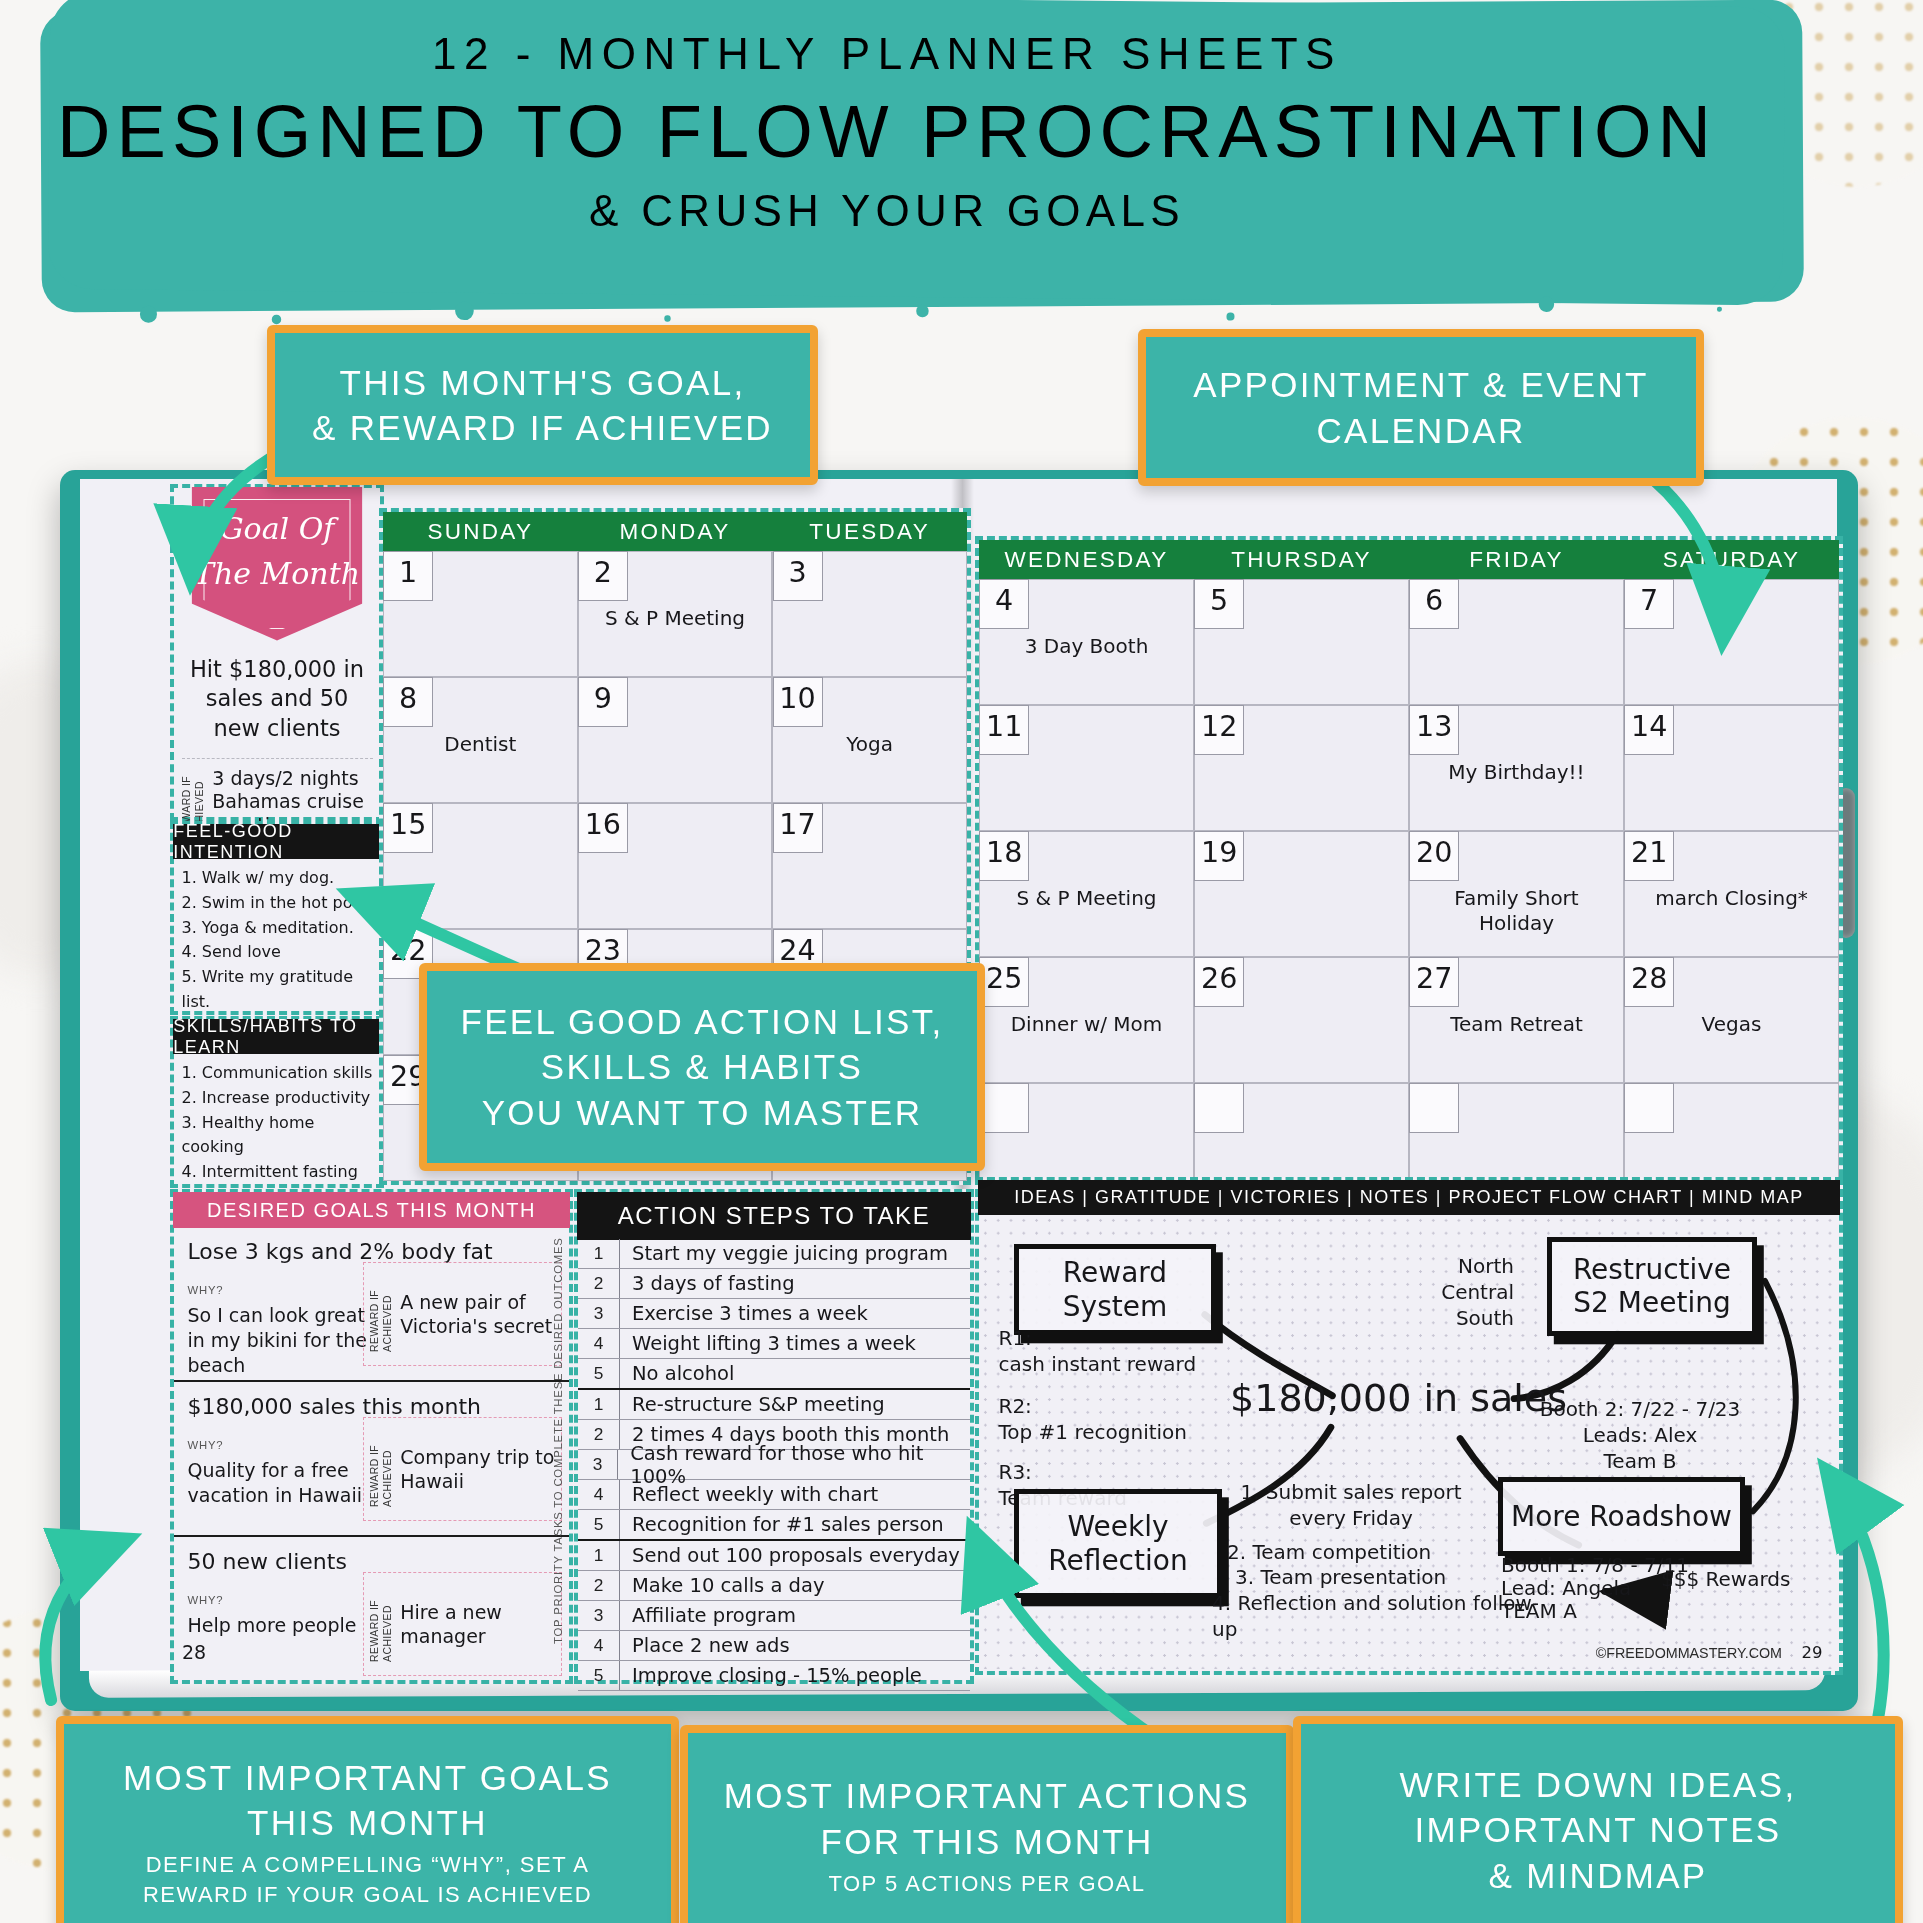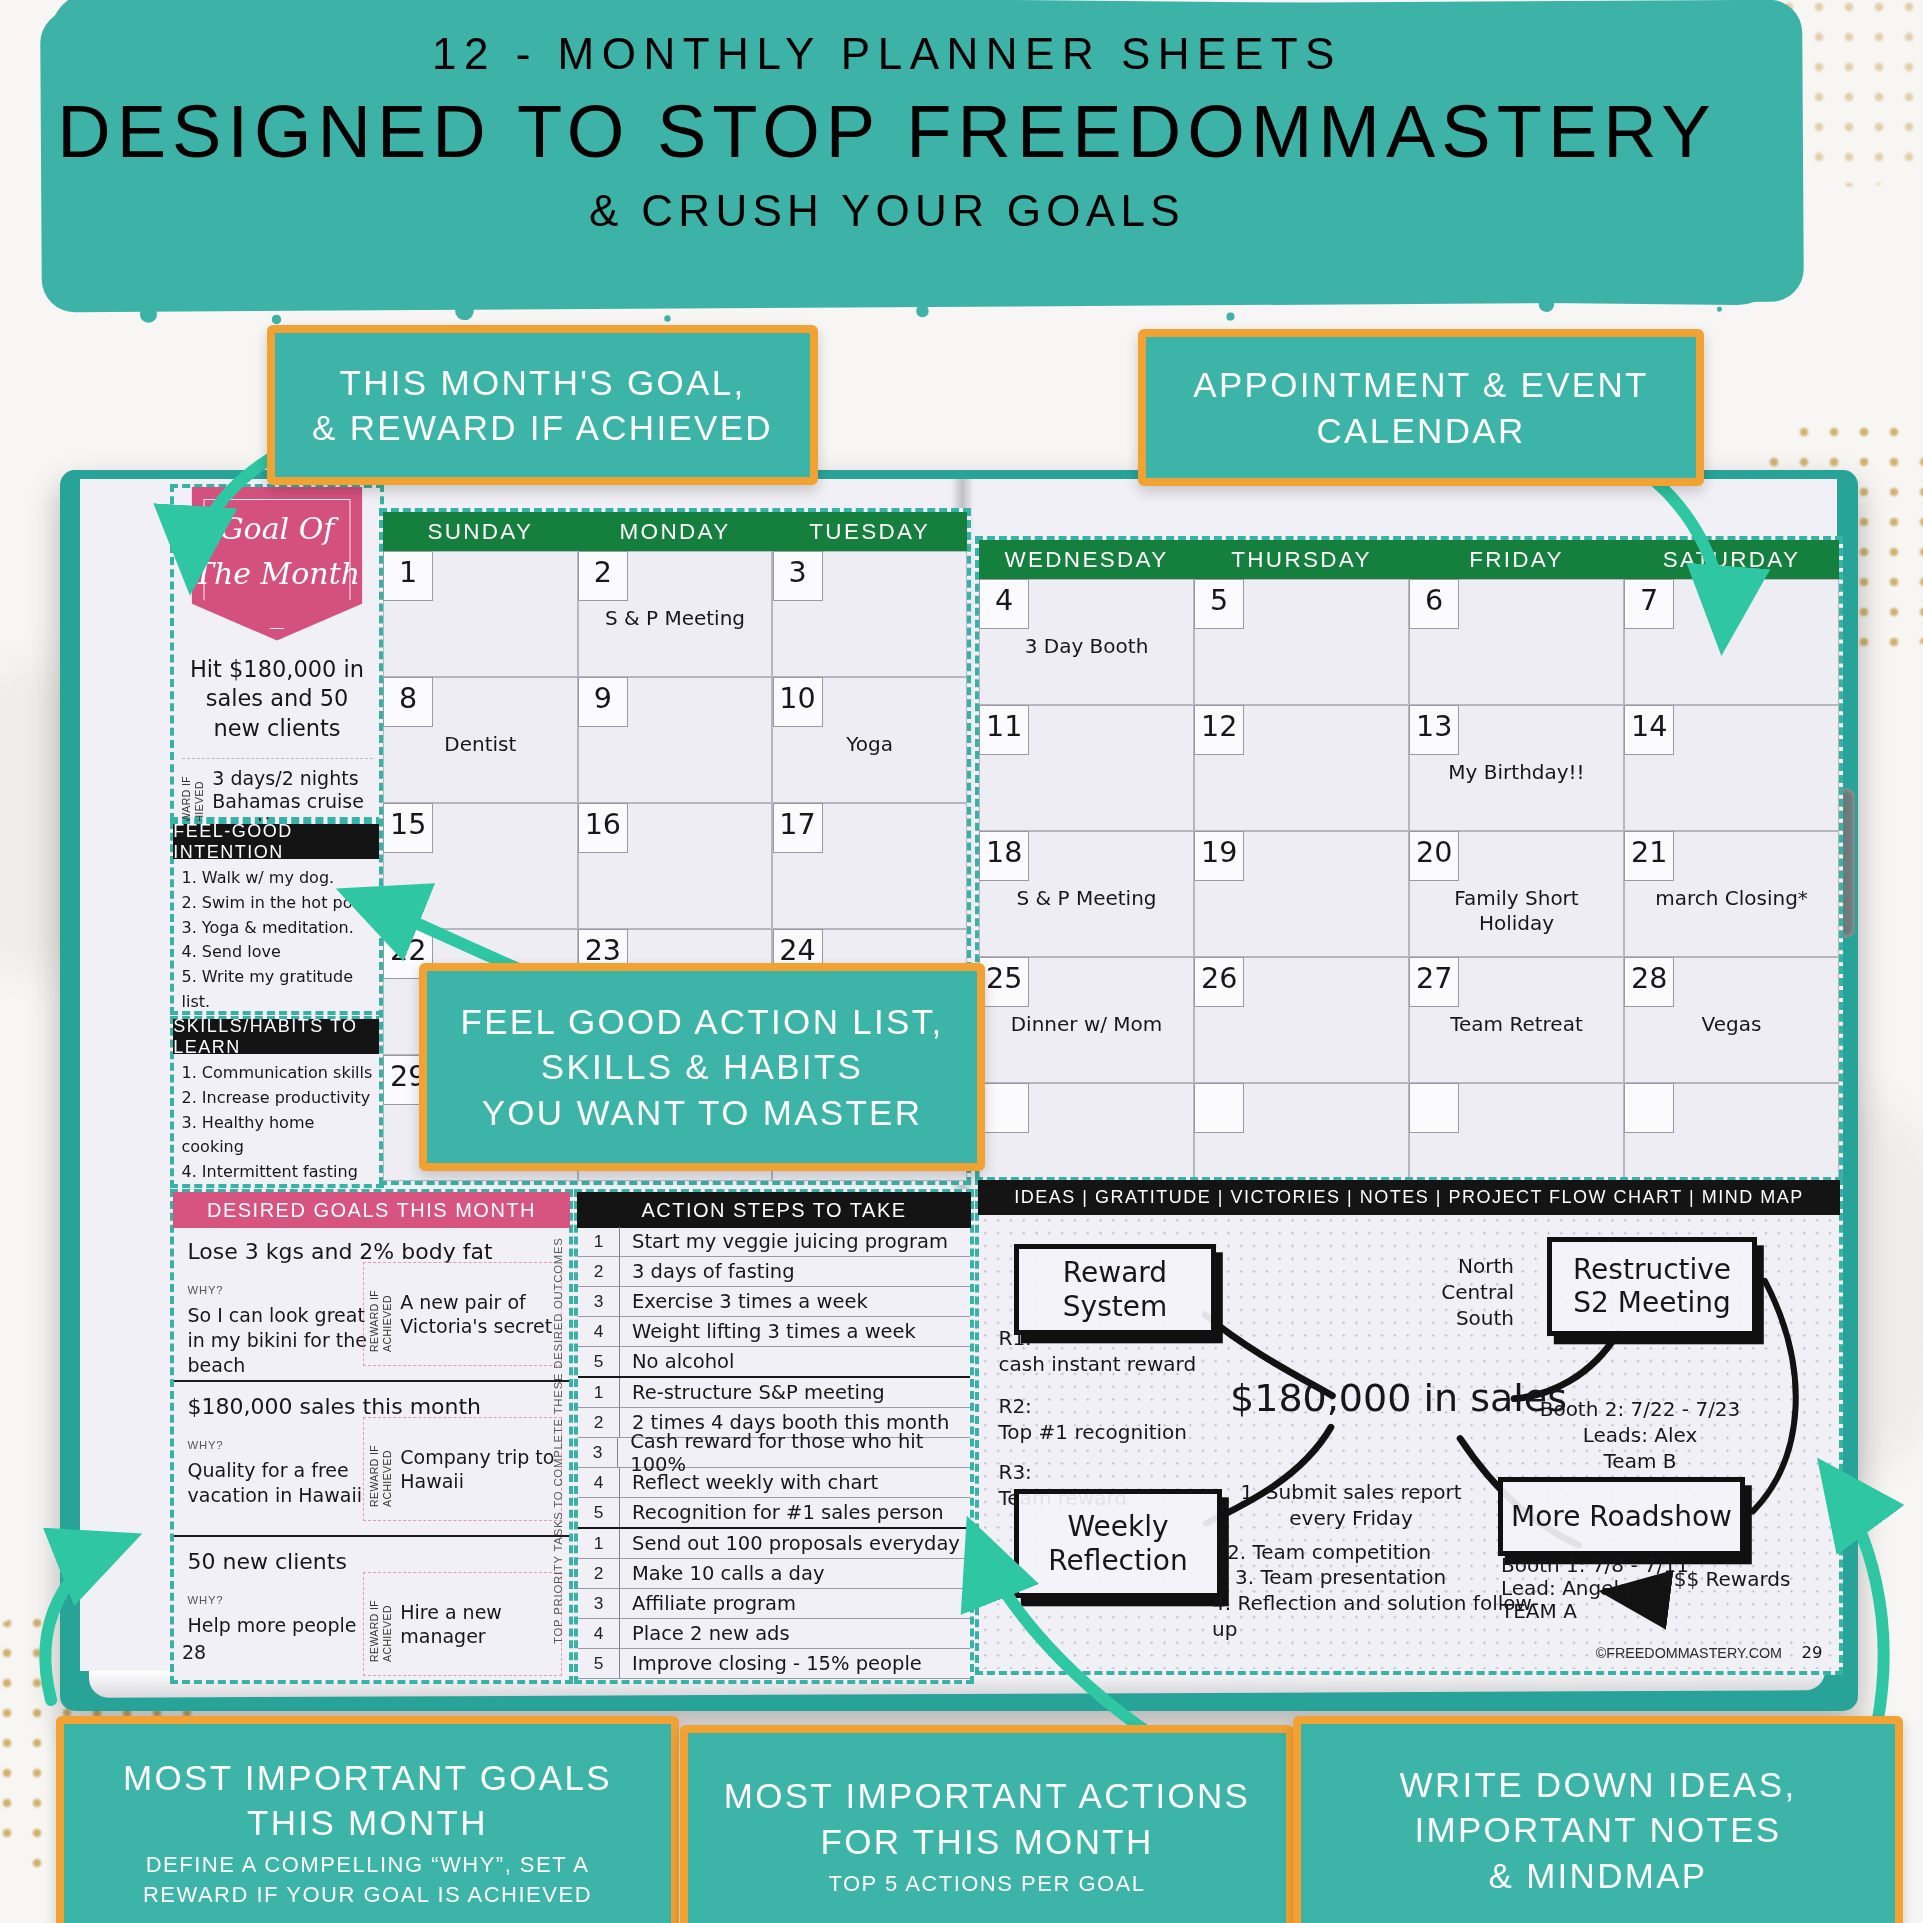--- a/index.html
+++ b/index.html
@@ -72,21 +72,21 @@
            font-size:20px;letter-spacing:1.5px;margin:-0.8px;}
   .dgoal{position:relative;height:141px;padding:12px 13.5px 0;border-bottom:2.3px solid #1b1b1b;}
   .dgoal:last-child{border-bottom:none;}
   .dg-goal{font-size:22px;}
   .dg-why-label{margin-top:19.5px;font-size:11.3px;letter-spacing:0.8px;color:#555;}
   .dg-why{margin-top:7.5px;font-size:19px;line-height:1.3;width:186px;}
   .dg-reward{position:absolute;right:7.5px;top:35px;width:188px;height:96px;border:1.5px dashed #e59ab4;
              display:flex;align-items:center;gap:6px;padding:3px 4.5px;}
   .dg-reward .hand{font-size:19px;line-height:1.3;}
   
-  .as-head{height:36px;font-size:20px;margin:-0.8px;}
+  .as-head{height:48px;font-size:24px;margin:-0.8px;}
   .arow{display:flex;height:29px;border-bottom:0.8px solid #9a9aa6;align-items:stretch;}
   .arow:nth-child(5),.arow:nth-child(10){border-bottom:2.3px solid #161616;}
   .anum{width:41px;display:flex;align-items:center;justify-content:center;font-size:17.3px;
         border-right:1.1px solid #82828e;color:#222;}
   .atxt{display:flex;align-items:center;padding-left:12px;font-size:19.5px;}
   .as-side{position:absolute;left:-27px;top:30px;height:421px;display:flex;align-items:center;}
   .as-side span{font-size:11.3px;color:#555;letter-spacing:0.8px;}
   
   .notes-bar{height:35px;font-size:18px;letter-spacing:1.5px;margin:-0.8px;}
   .mindmap{position:relative;height:calc(100% - 35px);
@@ -109,21 +109,21 @@
 
   <div class="ball" style="right:-53px;top:417px;width:248px;height:248px;"></div>
   <div class="ball" style="left:-68px;top:1608px;width:263px;height:263px;"></div>
   <div class="ball" style="right:-45px;top:-38px;width:225px;height:225px;opacity:.45;"></div>
   <div class="blob" style="right:-45px;top:1090px;width:271px;height:391px;"></div>
   <div class="blob" style="left:-60px;top:661px;width:195px;height:316px;"></div>
 
   <div class="banner"></div>
   <div class="banner-text">
     <span class="bt1">12 - MONTHLY PLANNER SHEETS</span>
-    <span class="bt2">DESIGNED TO STOP FREEDOMMASTERY</span>
+    <span class="bt2">DESIGNED TO FLOW PROCRASTINATION</span>
     <span class="bt3">&amp; CRUSH YOUR GOALS</span>
   </div>
 
   <div class="book-cover"></div>
   <div class="pages"></div>
   <div class="curl"></div>
   <div class="gutter"></div>
   <div class="elastic"></div>
 
   <div class="sec" style="left:170px;top:484px;width:206px;height:329px;">

